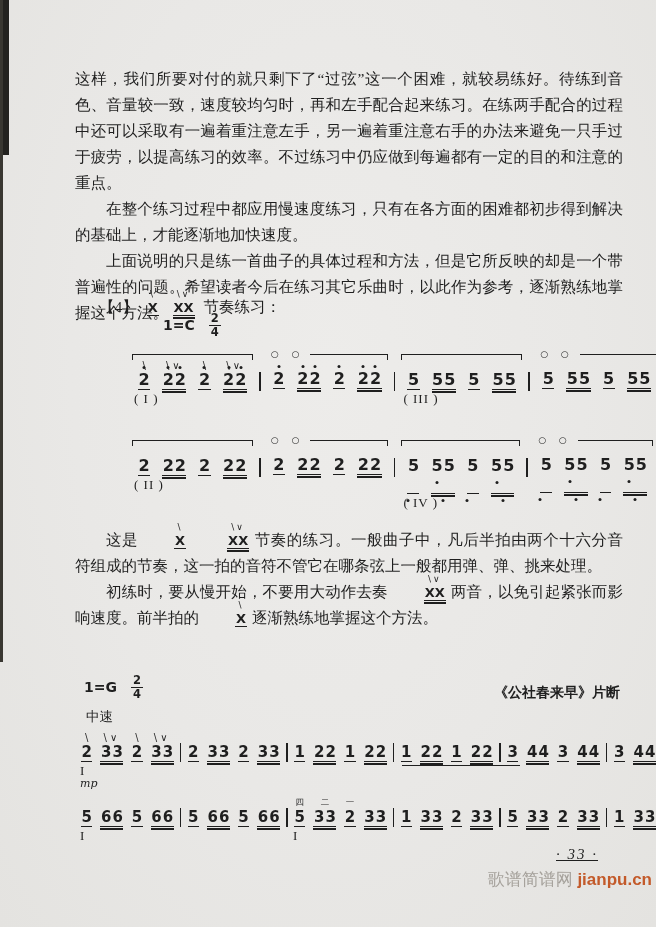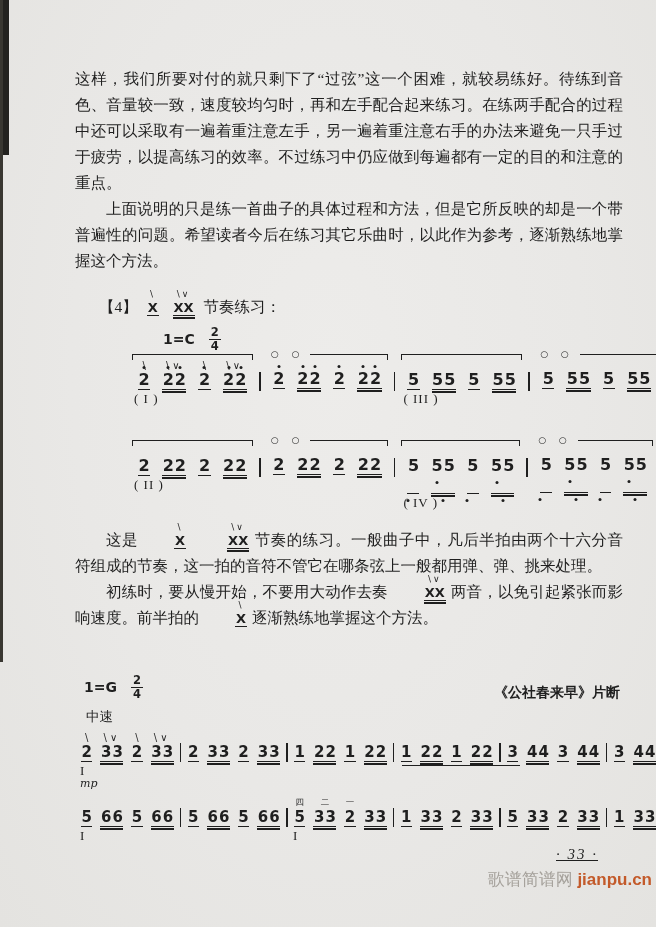--- a/index.html
+++ b/index.html
@@ -77,31 +77,32 @@
 </style>
 </head>
 <body>
 
 <div id="page">
   <div class="bind1"></div>
   <div class="bind2"></div>
 
   <div class="textblock" style="top:66px;">
     <p>这样，我们所要对付的就只剩下了“过弦”这一个困难，就较易练好。待练到音色、音量较一致，速度较均匀时，再和左手配合起来练习。在练两手配合的过程中还可以采取有一遍着重注意左手，另一遍着重注意右手的办法来避免一只手过于疲劳，以提高练习的效率。不过练习中仍应做到每遍都有一定的目的和注意的重点。</p>
+    <p class="ind">在整个练习过程中都应用慢速度练习，只有在各方面的困难都初步得到解决的基础上，才能逐渐地加快速度。</p>
     <p class="ind">上面说明的只是练一首曲子的具体过程和方法，但是它所反映的却是一个带普遍性的问题。希望读者今后在练习其它乐曲时，以此作为参考，逐渐熟练地掌握这个方法。</p>
   </div>
 
   <div class="heading">
     <span>【4】</span>
     <span class="ip"><span class="ipm">\</span><span class="ipb u1">X</span></span>
     <span class="ip"><span class="ipm">\∨</span><span class="ipb u2">XX</span></span>
     <span>节奏练习：</span>
   </div>
 
-  <div class="keyline" style="left:163px;top:326px;">
+  <div class="keyline" style="left:163px;top:312px;">
     <span>1=C</span><span class="frac">
         <span class="fnum">2</span>
         <span class="fden">4</span>
       </span>
   </div>
 
   <div class="score wide" style="left:127px;top:351px;">
       <span class="measure">
         <span class="orn brk"></span>
         <span class="notes">

